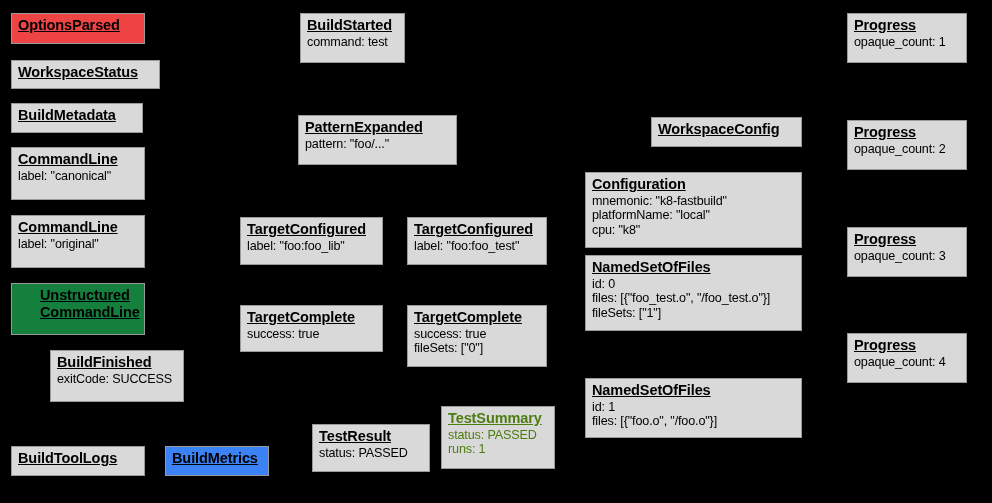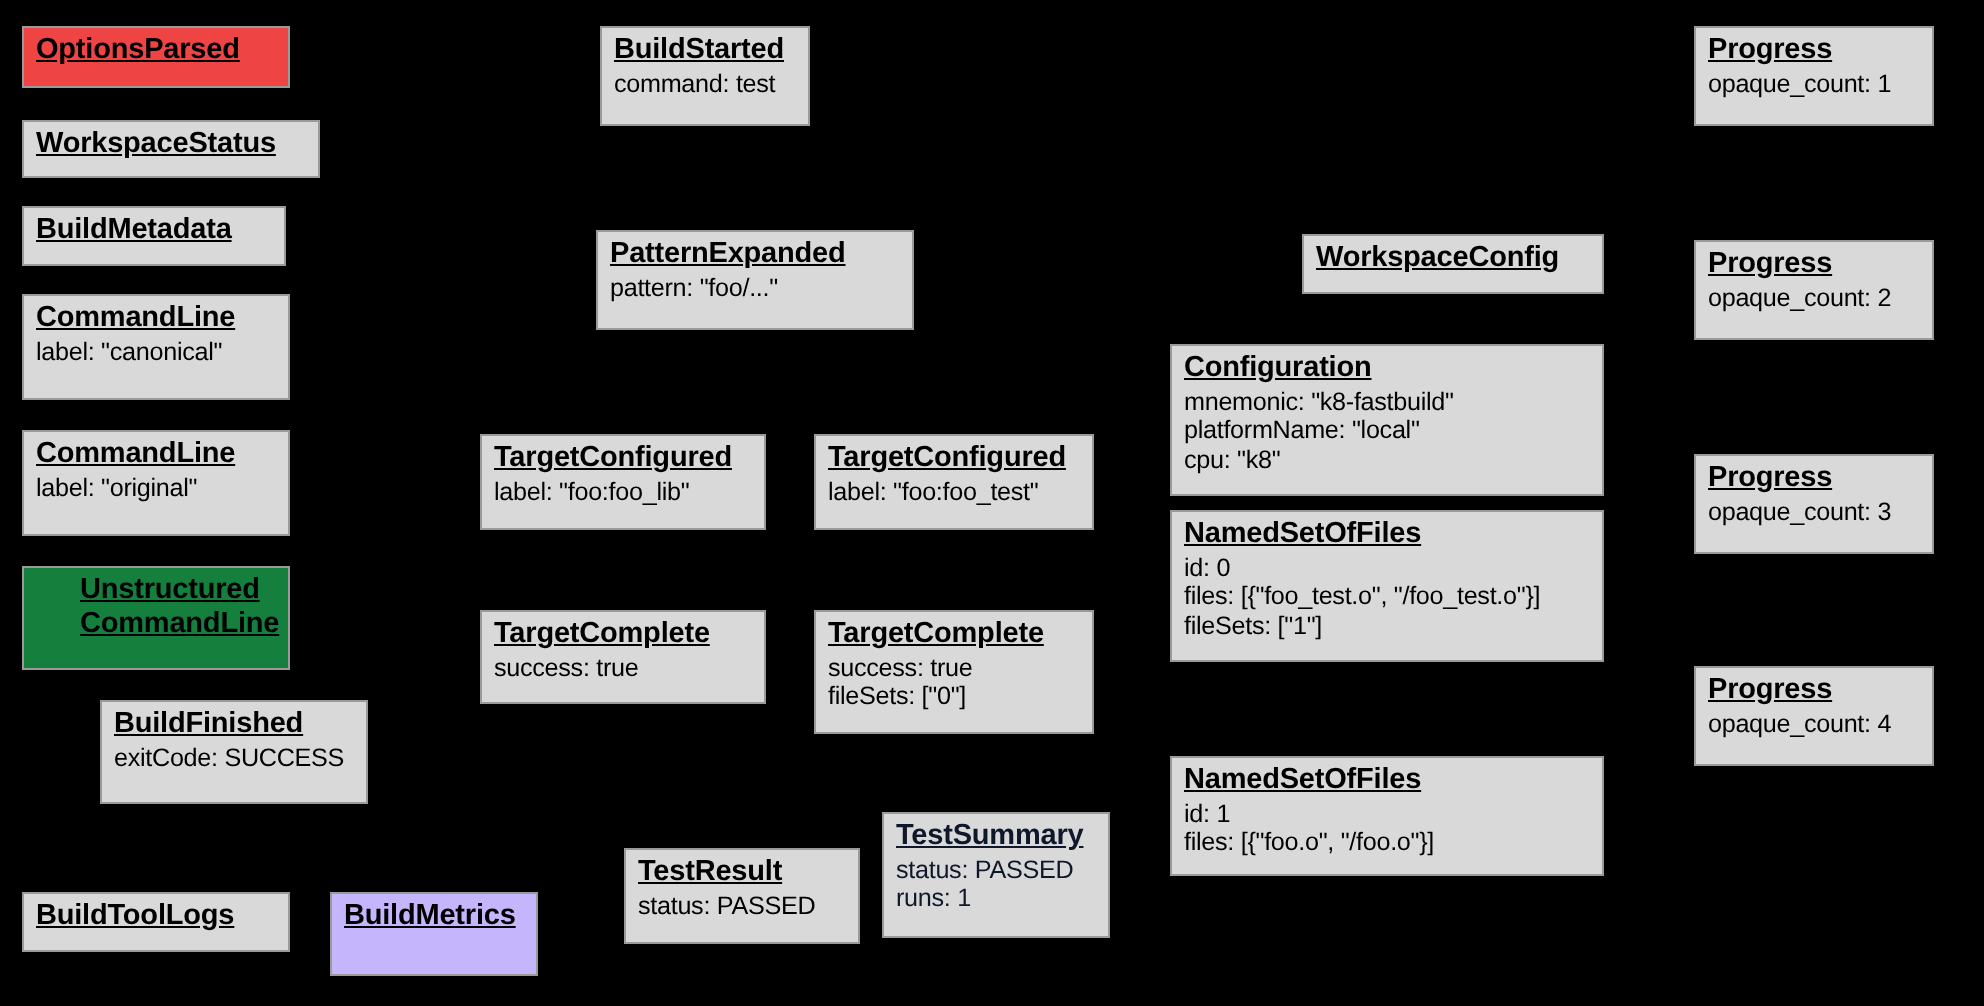--- a/index.html
+++ b/index.html
@@ -78,21 +78,21 @@
       <span class="title">Unstructured
 CommandLine</span>
     </div>
     <div class="node" style="left: 11px; top: 350px; width: 134px; height: 52px; background: rgb(217, 217, 217); border-color: rgb(154, 154, 154); color: rgb(0, 0, 0); margin-left: 39px;">
       <span class="title">BuildFinished</span>
       <span class="field">exitCode: SUCCESS</span>
     </div>
     <div class="node compact" style="left: 11px; top: 446px; width: 134px; height: 30px; background: rgb(217, 217, 217); border-color: rgb(154, 154, 154); color: rgb(0, 0, 0); text-decoration: underline;">
       <span class="title">BuildToolLogs</span>
     </div>
-    <div class="node compact" style="left: 165px; top: 446px; width: 104px; height: 42px; background: #c4b5fd; border-color: rgb(154, 154, 154); color: rgb(0, 0, 0);">
+    <div class="node compact" style="left: 165px; top: 446px; width: 104px; height: 30px; background: #3b82f6; border-color: rgb(154, 154, 154); color: rgb(0, 0, 0);">
       <span class="title">BuildMetrics</span>
     </div>
     <div class="node" style="left: 300px; top: 13px; width: 105px; height: 50px; background: rgb(217, 217, 217); border-color: rgb(154, 154, 154); color: rgb(0, 0, 0);">
       <span class="title">BuildStarted</span>
       <span class="field">command: test</span>
     </div>
     <div class="node" style="left: 298px; top: 115px; width: 159px; height: 50px; background: rgb(217, 217, 217); border-color: rgb(154, 154, 154); color: rgb(0, 0, 0);">
       <span class="title">PatternExpanded</span>
       <span class="field">pattern: "foo/..."</span>
     </div>
@@ -110,21 +110,21 @@
     </div>
     <div class="node" style="left: 407px; top: 305px; width: 140px; height: 62px; background: rgb(217, 217, 217); border-color: rgb(154, 154, 154); color: rgb(0, 0, 0);">
       <span class="title">TargetComplete</span>
       <span class="field">success: true</span>
       <span class="field">fileSets: ["0"]</span>
     </div>
     <div class="node" style="left: 312px; top: 424px; width: 118px; height: 48px; background: rgb(217, 217, 217); border-color: rgb(154, 154, 154); color: rgb(0, 0, 0);">
       <span class="title">TestResult</span>
       <span class="field">status: PASSED</span>
     </div>
-    <div class="node" style="left: 441px; top: 406px; width: 114px; height: 63px; background: rgb(217, 217, 217); border-color: rgb(154, 154, 154); color: #0f172a;">
+    <div class="node" style="left: 441px; top: 406px; width: 114px; height: 63px; background: rgb(217, 217, 217); border-color: rgb(154, 154, 154); color: #4d7c0f;">
       <span class="title">TestSummary</span>
       <span class="field">status: PASSED</span>
       <span class="field">runs: 1</span>
     </div>
     <div class="node compact" style="left: 651px; top: 73px; width: 151px; height: 30px; background: rgb(217, 217, 217); border-color: rgb(154, 154, 154); color: rgb(0, 0, 0); margin-top: 44px;">
       <span class="title">WorkspaceConfig</span>
     </div>
     <div class="node" style="left: 585px; top: 172px; width: 217px; height: 76px; background: rgb(217, 217, 217); border-color: rgb(154, 154, 154); color: rgb(0, 0, 0);">
       <span class="title">Configuration</span>
       <span class="field">mnemonic: "k8-fastbuild"</span>

